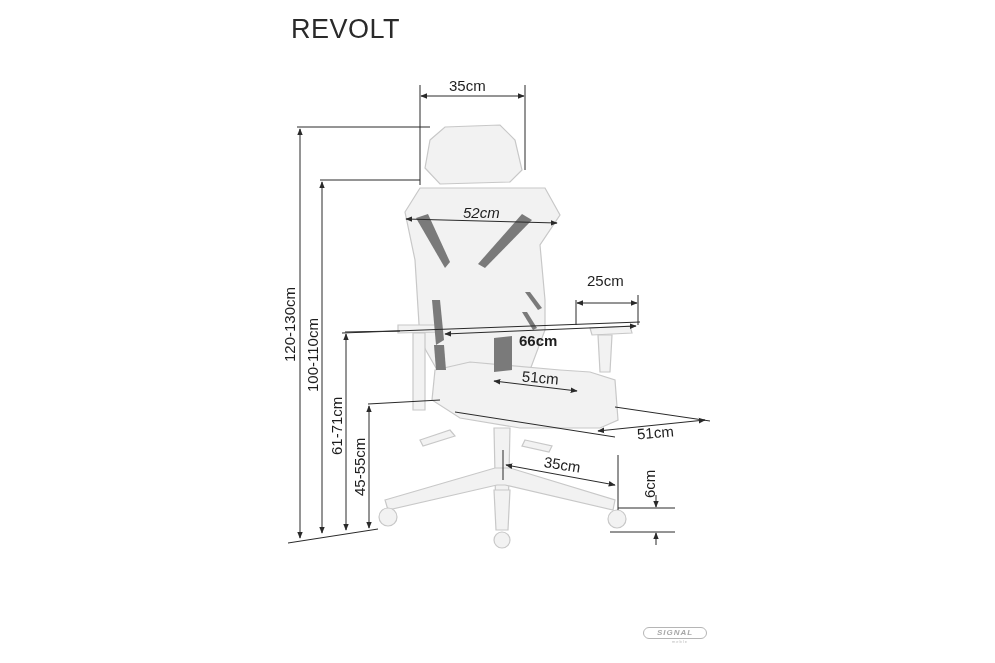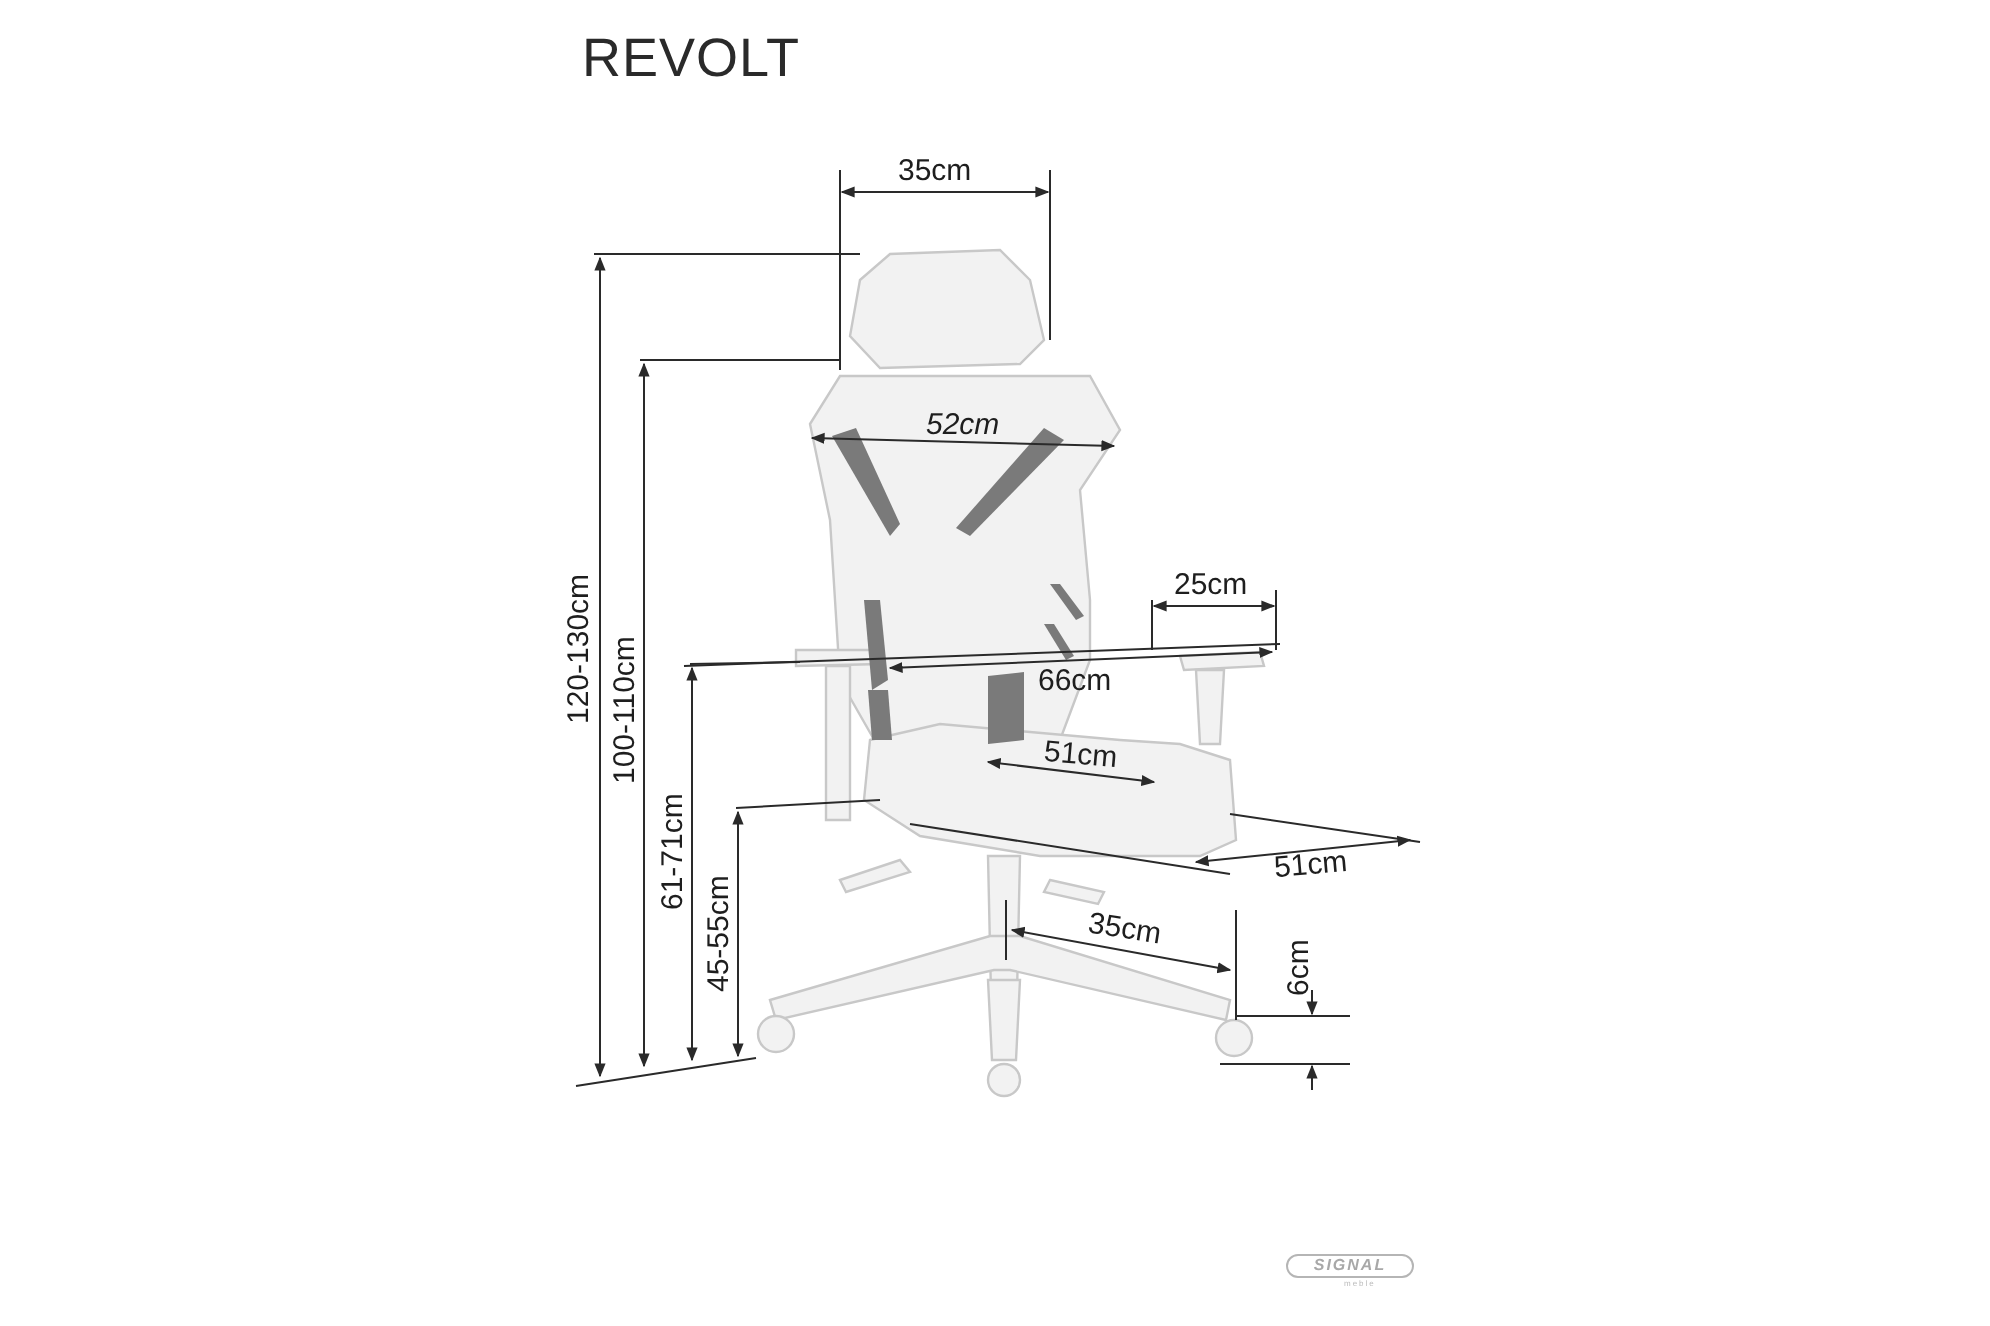--- a/index.html
+++ b/index.html
@@ -97,22 +97,22 @@
     <line x1="345" y1="332" x2="400" y2="331"></line>
     <line x1="346" y1="334" x2="346" y2="530" marker-start="url(#arr)" marker-end="url(#arr)"></line>
     <line x1="368" y1="404" x2="440" y2="400"></line>
     <line x1="369" y1="406" x2="369" y2="528" marker-start="url(#arr)" marker-end="url(#arr)"></line>
     <line x1="288" y1="543" x2="378" y2="529"></line>
   </g>
 </svg>
 
 <div class="lbl" style="left:449px;top:77px;">35cm</div>
 <div class="lbl" style="left:463px;top:204px;font-style:italic;">52cm</div>
-<div class="lbl" style="left:587px;top:284px;">25cm</div>
-<div class="lbl" style="left:519px;top:332px;">66cm</div>
+<div class="lbl" style="left:587px;top:272px;">25cm</div>
+<div class="lbl" style="left:519px;top:332px;font-weight:bold;">66cm</div>
 <div class="lbl" style="left:522px;top:369px;transform:rotate(5deg);">51cm</div>
 <div class="lbl" style="left:637px;top:424px;transform:rotate(-5deg);">51cm</div>
 <div class="lbl" style="left:544px;top:456px;transform:rotate(9deg);">35cm</div>
 <div class="vlbl" style="left:641px;top:498px;">6cm</div>
 <div class="vlbl" style="left:281px;top:362px;">120-130cm</div>
 <div class="vlbl" style="left:304px;top:392px;">100-110cm</div>
 <div class="vlbl" style="left:328px;top:455px;">61-71cm</div>
 <div class="vlbl" style="left:351px;top:496px;">45-55cm</div>
 
 <div class="logo">SIGNAL</div>

